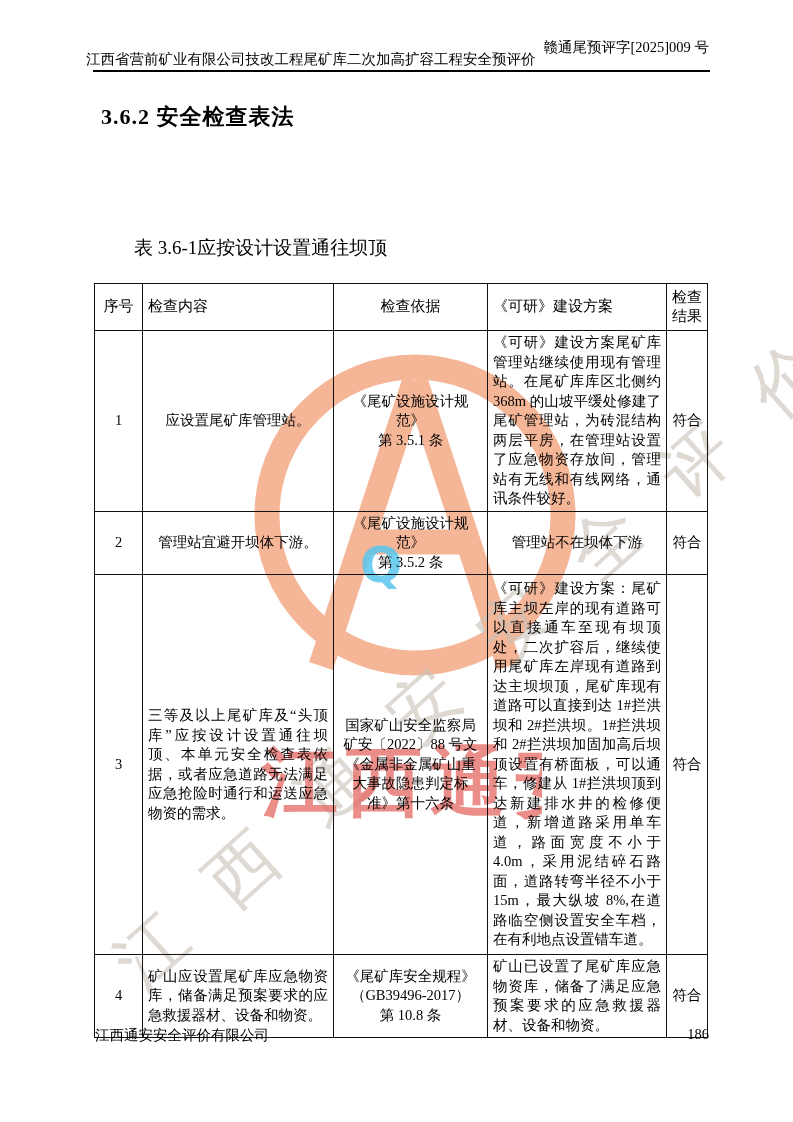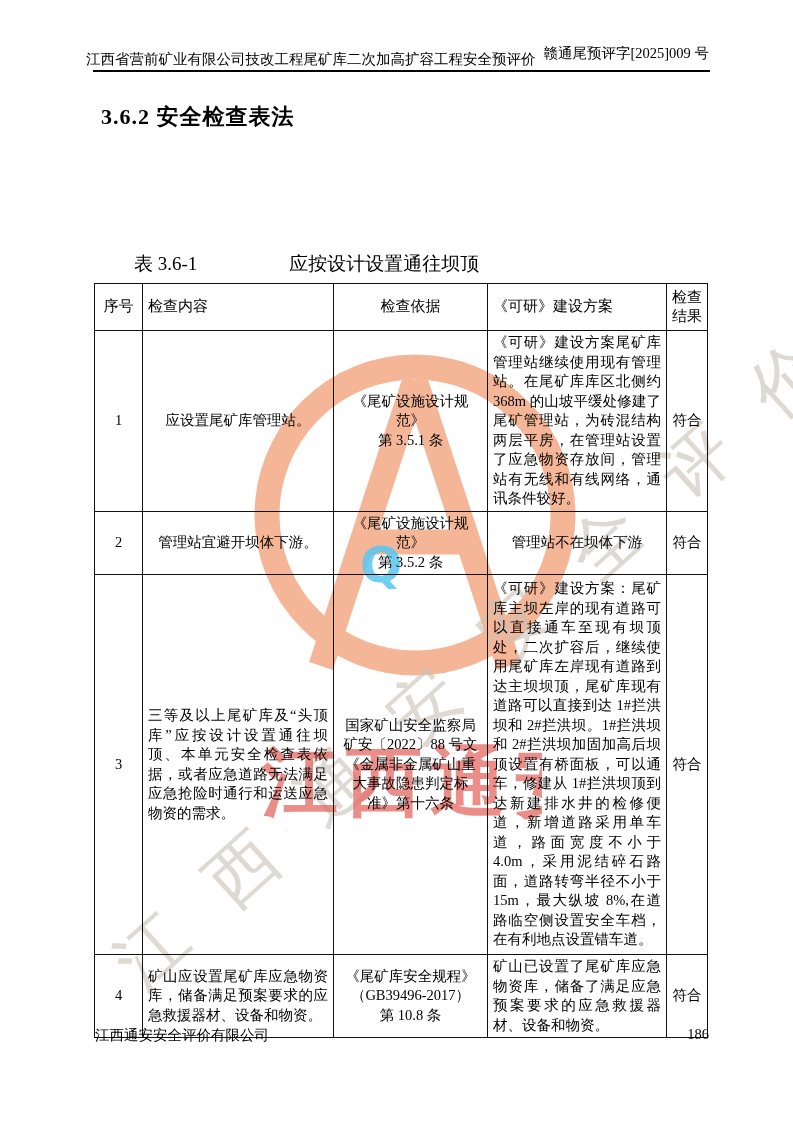--- a/index.html
+++ b/index.html
@@ -26,28 +26,28 @@
   }
   .wm-diag {
     position:absolute; left:95px; top:940px; white-space:nowrap;
     font-size:70px; letter-spacing:52px; color:#c9c0b6; opacity:.6;
     transform:rotate(-42deg); transform-origin:0 0;
     font-family:"Liberation Sans", sans-serif;
   }
   
   .content { position:absolute; inset:0; z-index:1; }
   .run-left  { position:absolute; left:86px; top:50px; font-size:14.5px; }
-  .run-right { position:absolute; right:84px; top:44px; font-size:14.5px; }
+  .run-right { position:absolute; right:84px; top:38px; font-size:14.5px; }
   .head-rule { position:absolute; left:93px; top:70px; width:617px; height:2px; background:#000; }
   .sec-title { position:absolute; left:101px; top:102px; font-size:22px; font-weight:bold; letter-spacing:1px; }
   .para {
     position:absolute; left:95px; top:142px; width:616px;
     font-size:19px; line-height:47px; text-indent:2em; text-align:justify;
   }
-  .tbl-caption { position:absolute; left:134px; top:251px; font-size:19px; display:flex; gap:92px; }
+  .tbl-caption { position:absolute; left:134px; top:235px; font-size:19px; display:flex; }
   table.checklist {
     position:absolute; left:94px; top:283px; width:613px;
     border-collapse:collapse; table-layout:fixed;
     font-size:14.5px; line-height:19.5px;
   }
   table.checklist th, table.checklist td {
     border:1.6px solid #111; vertical-align:middle; padding:2px 5px;
     font-weight:normal; overflow:hidden;
   }
   th { font-size:15px; }

